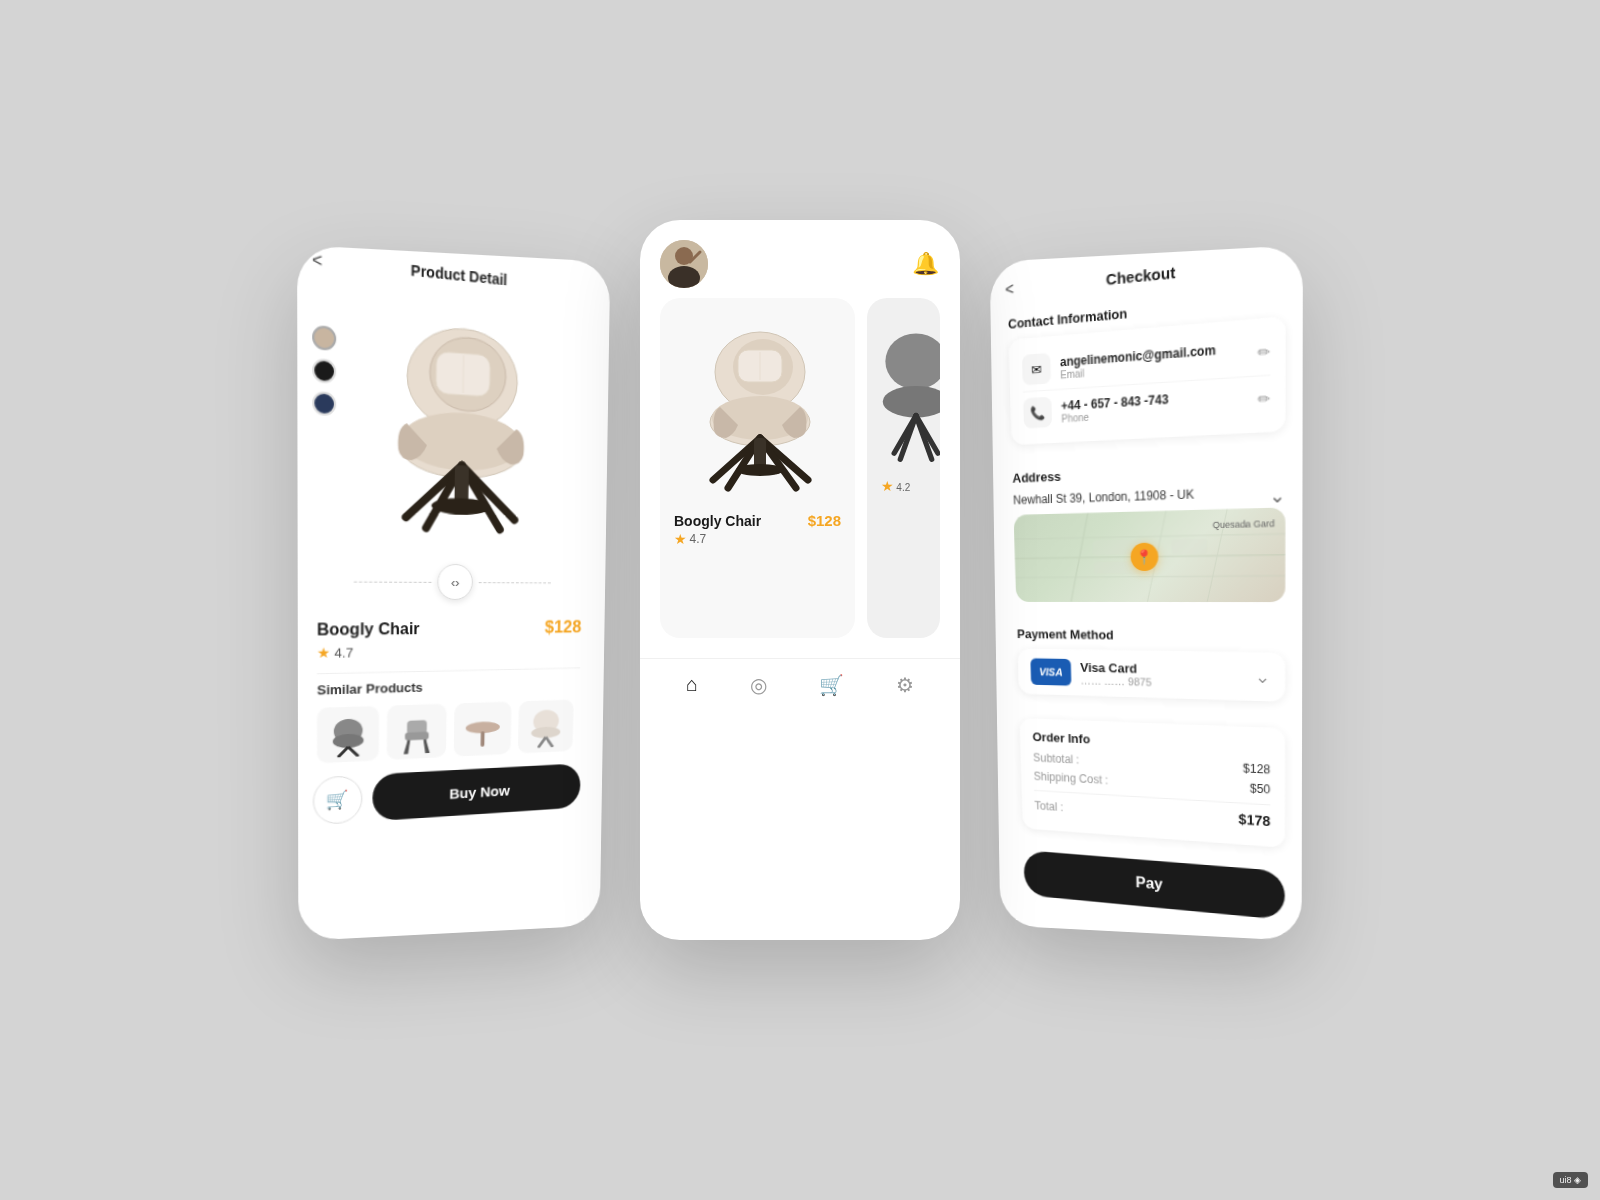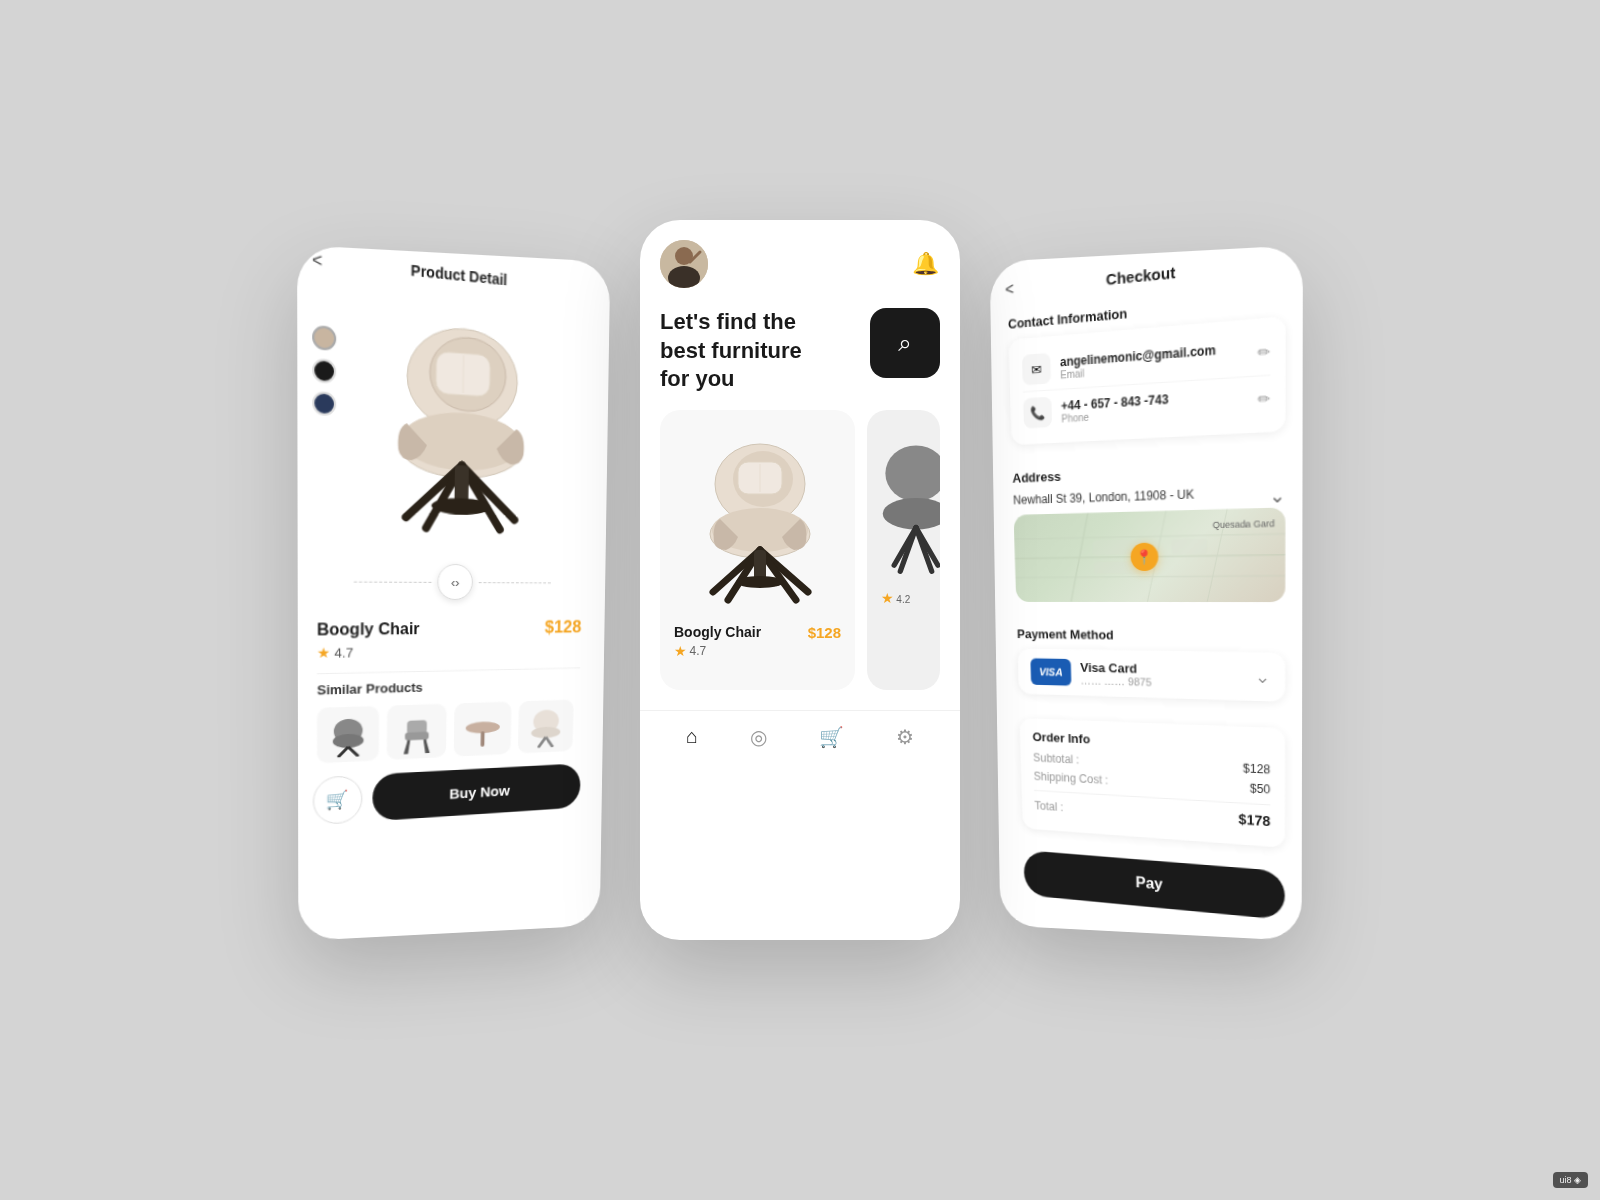--- a/index.html
+++ b/index.html
@@ -300,21 +300,21 @@
       gap: 3px;
       font-size: 12px;
       color: #666;
     }
     
     .product-card-partial {
       background: #f0f0f0;
       border-radius: 20px;
       padding: 14px;
       min-width: 70px;
-      height: 280px;
+      height: 340px;
       overflow: hidden;
     }
     .bottom-nav {
       display: flex;
       justify-content: space-around;
       padding: 14px 20px;
       border-top: 1px solid #f0f0f0;
       margin-top: 4px;
     }
     .nav-item {
@@ -624,26 +624,20 @@
           <rect width="48" height="48" fill="#c8b8a0"></rect>
           <circle cx="24" cy="16" r="9" fill="#8a6a50"></circle>
           <ellipse cx="24" cy="38" rx="16" ry="12" fill="#3a3028"></ellipse>
 
           <line x1="30" y1="22" x2="40" y2="12" stroke="#8a6a50" stroke-width="3" stroke-linecap="round"></line>
         </svg>
       </div>
       <div class="bell-icon">🔔</div>
     </div>
 
-    <div class="hero-section">
-      <div class="hero-text">Let's find the best furniture for you</div>
-      <div class="search-box">
-        <span class="search-icon-white">⌕</span>
-      </div>
-    </div>
 
     <div class="products-scroll">
 
       <div class="product-card">
         <div class="product-card-img">
           <svg viewBox="0 0 160 170">
 
             <ellipse cx="82" cy="50" rx="45" ry="40" fill="#e8ddd0" stroke="#d0c5b5" stroke-width="1"></ellipse>
             <ellipse cx="85" cy="45" rx="30" ry="28" fill="#ddd0c0"></ellipse>
             <ellipse cx="82" cy="100" rx="50" ry="24" fill="#e8ddd0" stroke="#d0c5b5" stroke-width="1"></ellipse>

